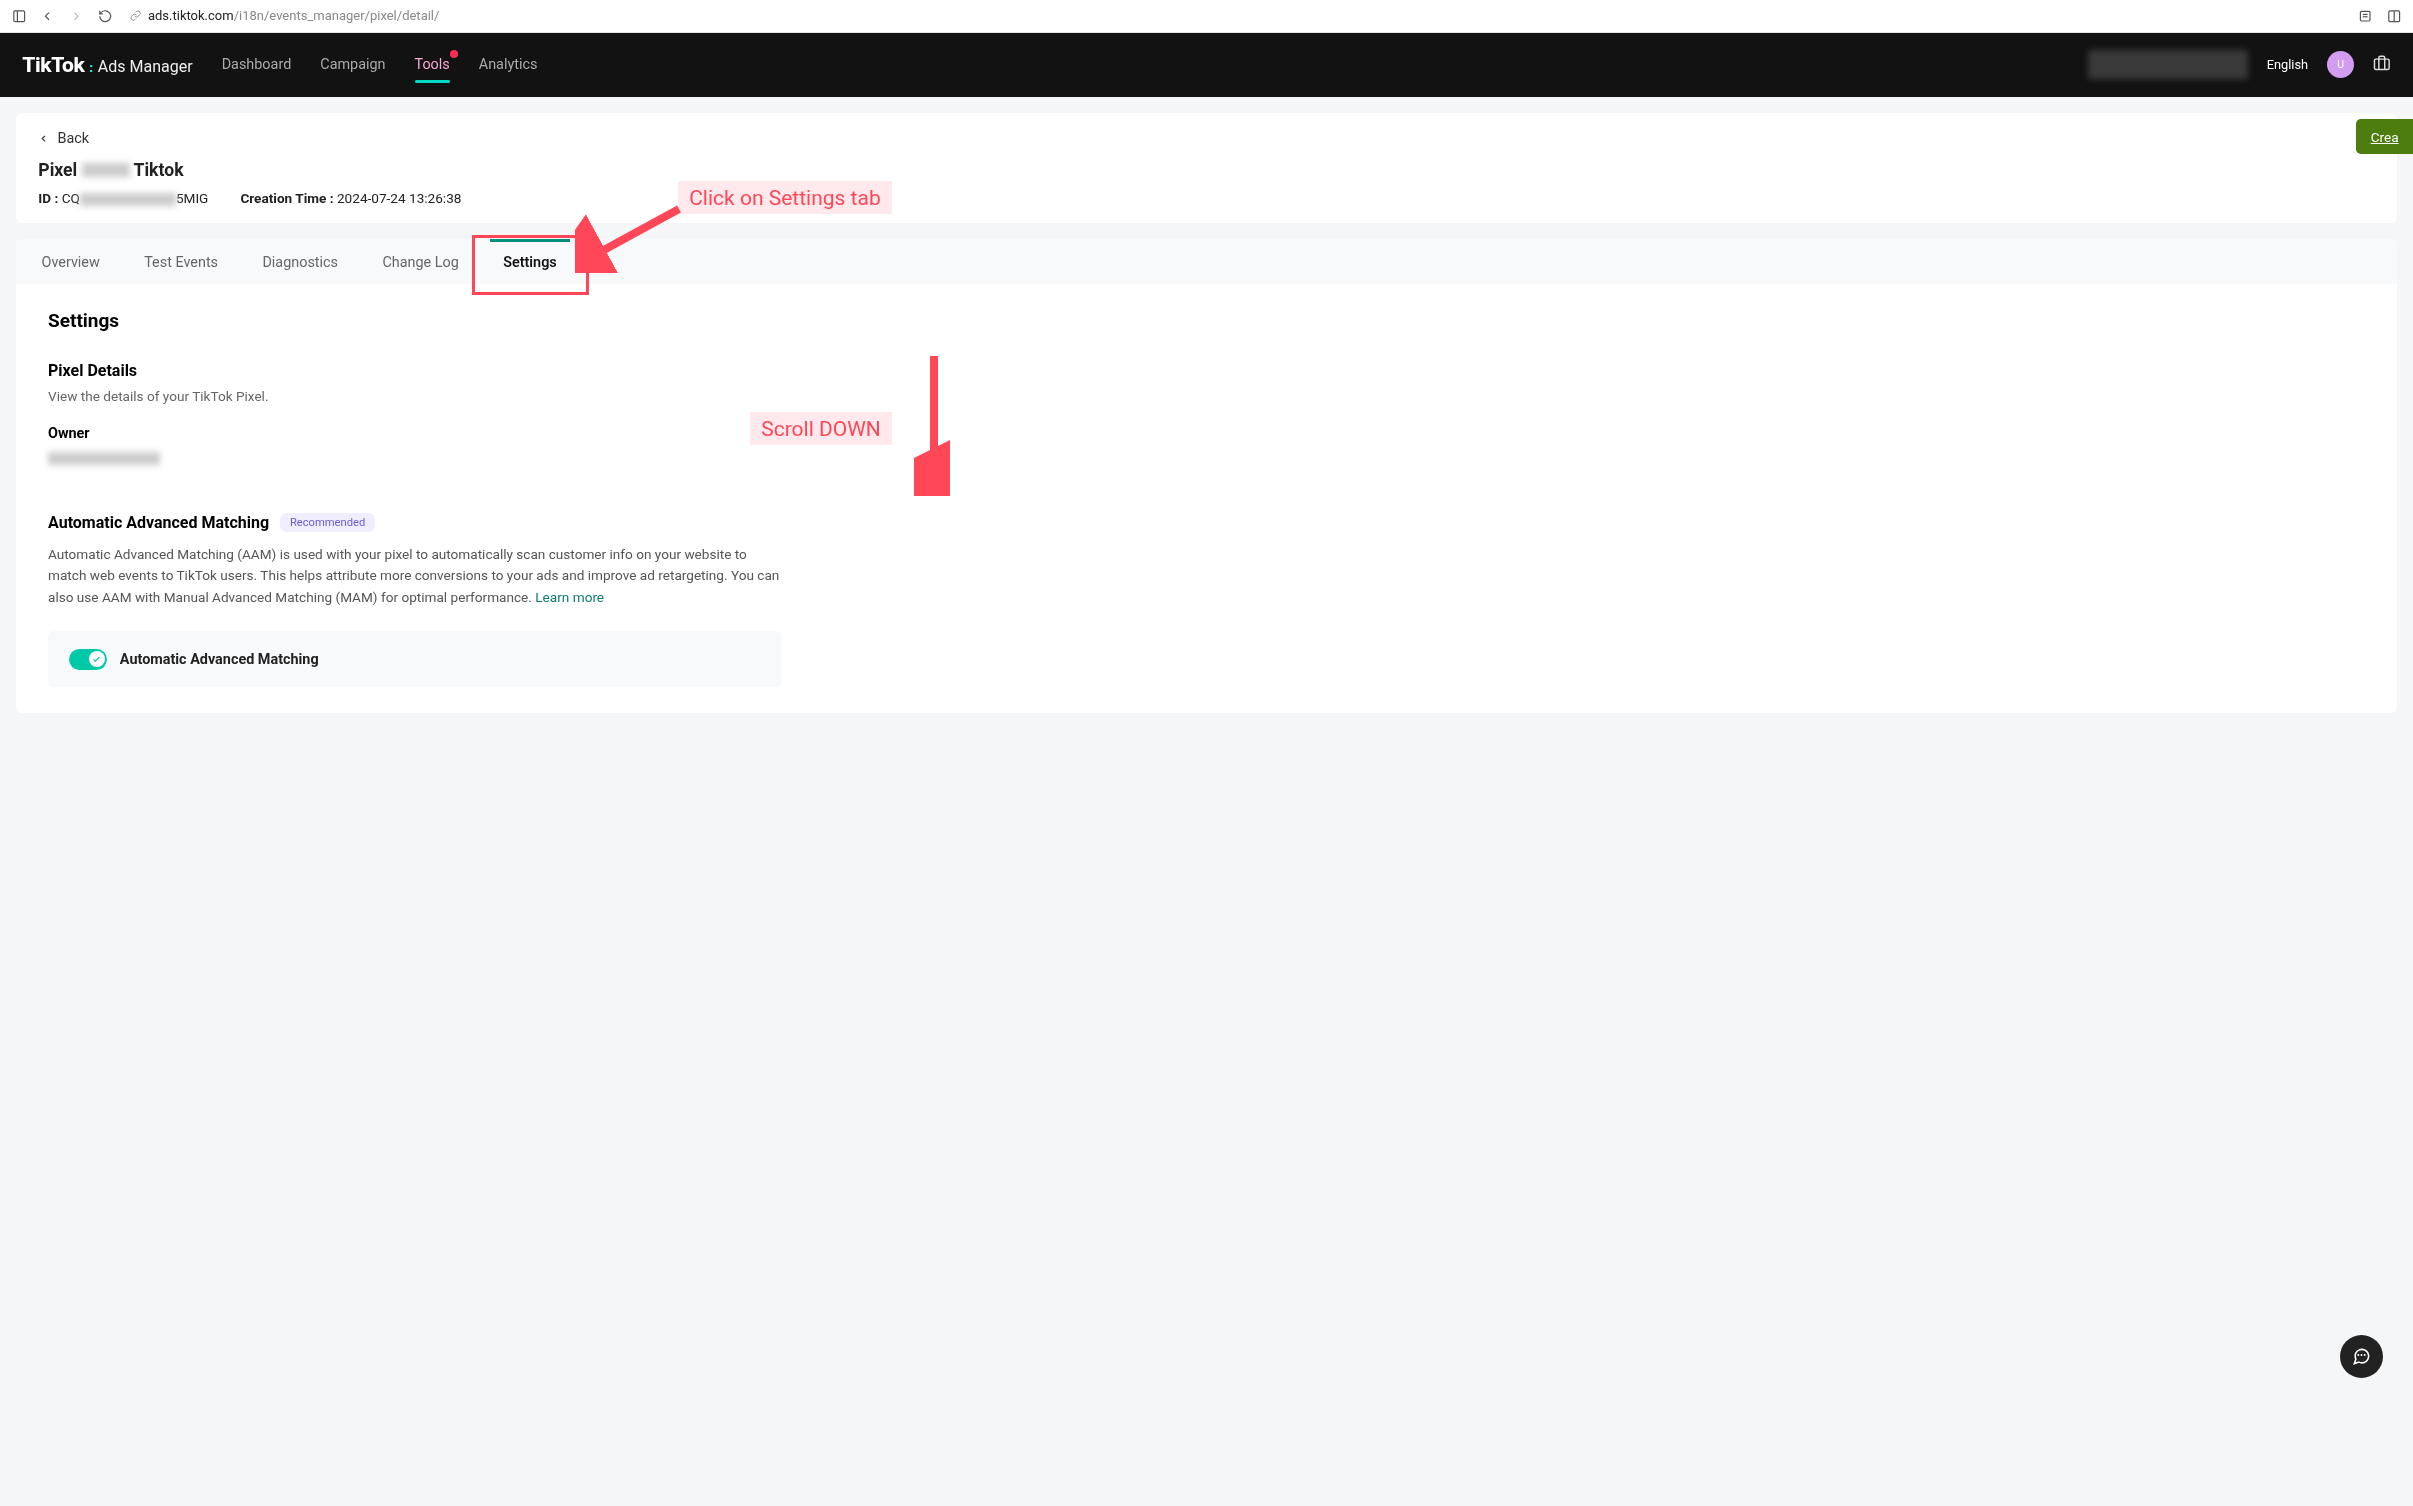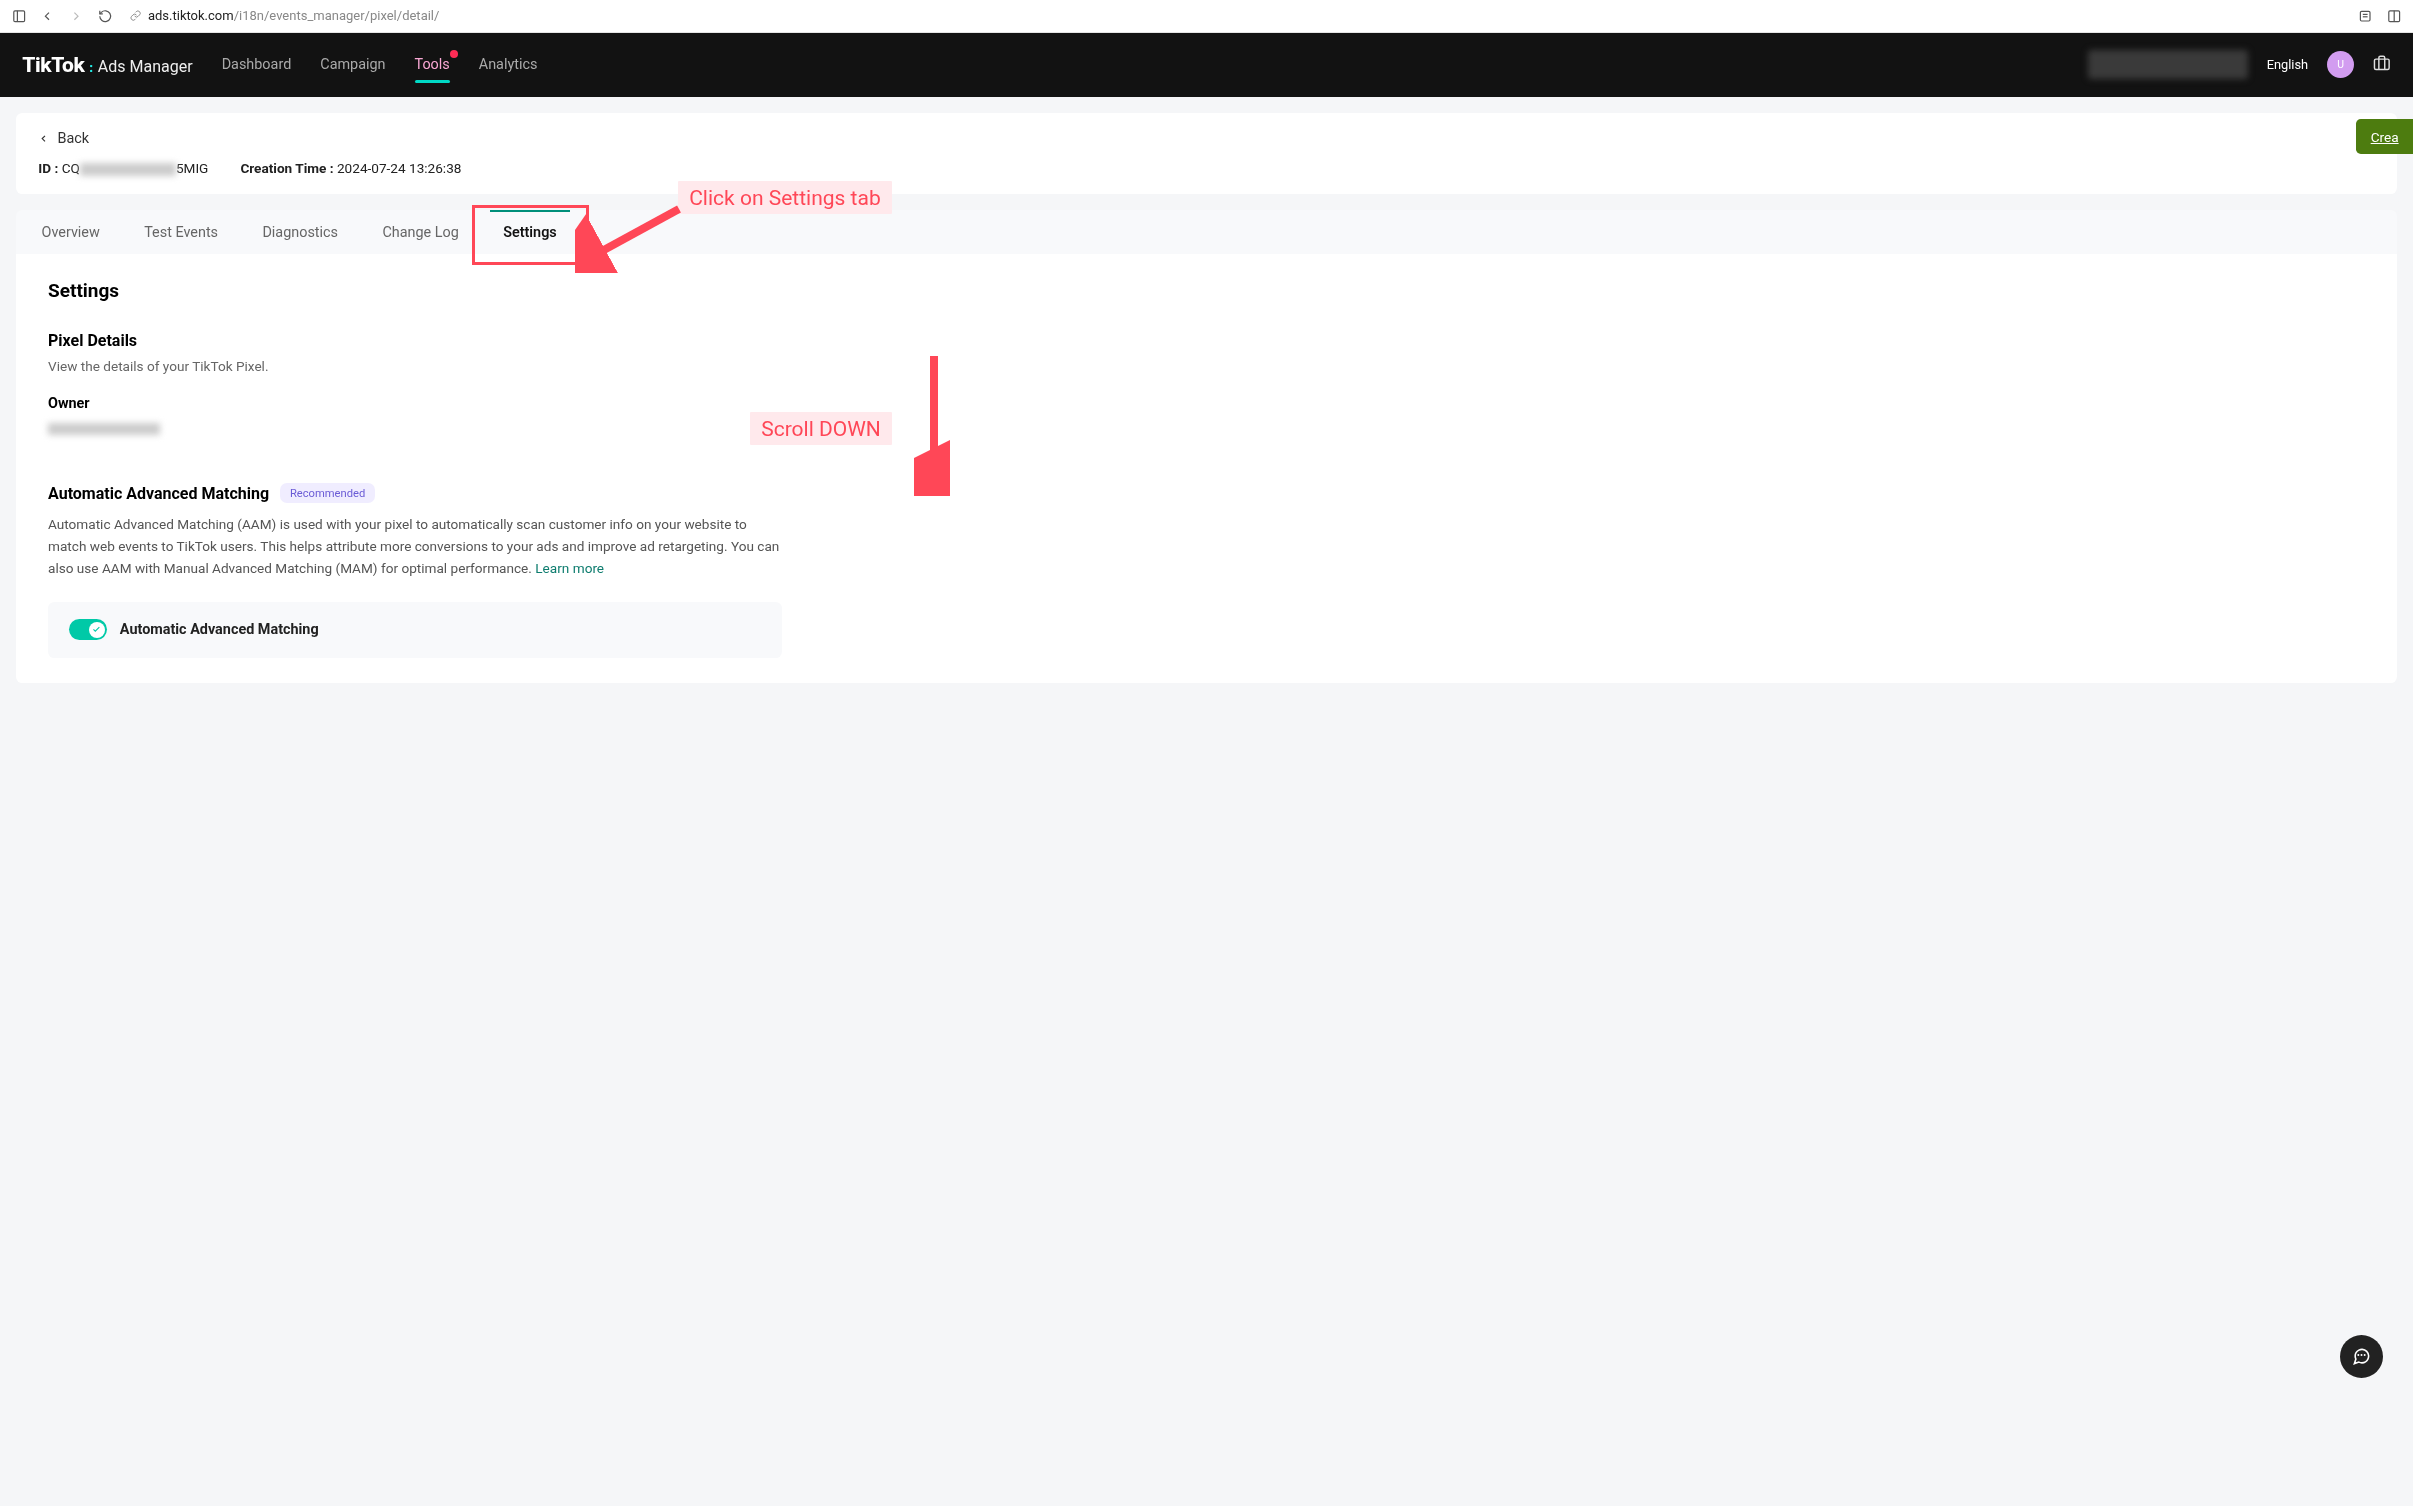--- a/index.html
+++ b/index.html
@@ -463,20 +463,25 @@
 
   <div class="create-btn">Crea</div>
 
   <div class="card">
     <div class="back-row">
       <svg width="11.2" height="11.2" viewBox="0 0 24 24" fill="none" stroke="currentColor" stroke-width="2.5">
           <polyline points="15 18 9 12 15 6"></polyline>
         </svg>
       <span>Back</span>
     </div>
+    <div class="pixel-title">
+      <span>Pixel</span>
+      <span class="blur-inline"></span>
+      <span>Tiktok</span>
+    </div>
     <div class="meta-row">
       <div>
         <span class="label">ID : </span><span>CQ</span><span class="blur-inline"></span><span>5MIG</span>
       </div>
       <div>
         <span class="label">Creation Time : </span><span>2024-07-24 13:26:38</span>
       </div>
     </div>
   </div>
 

